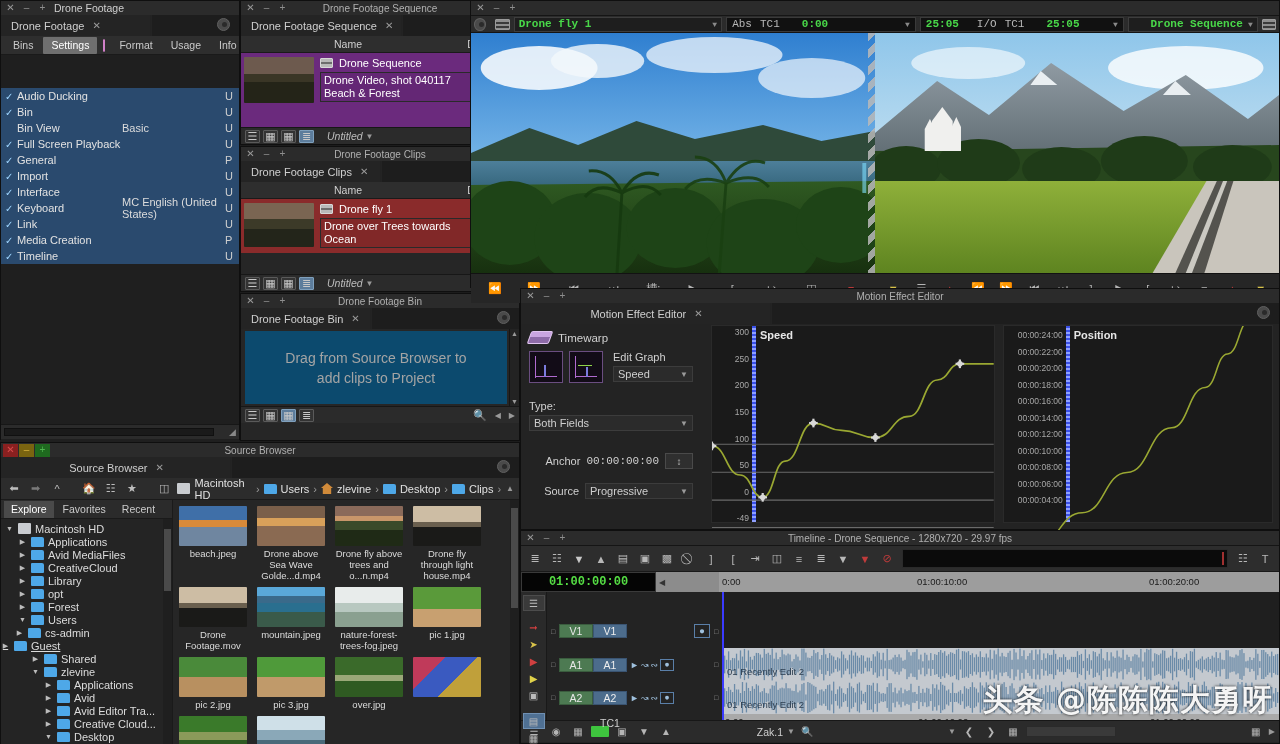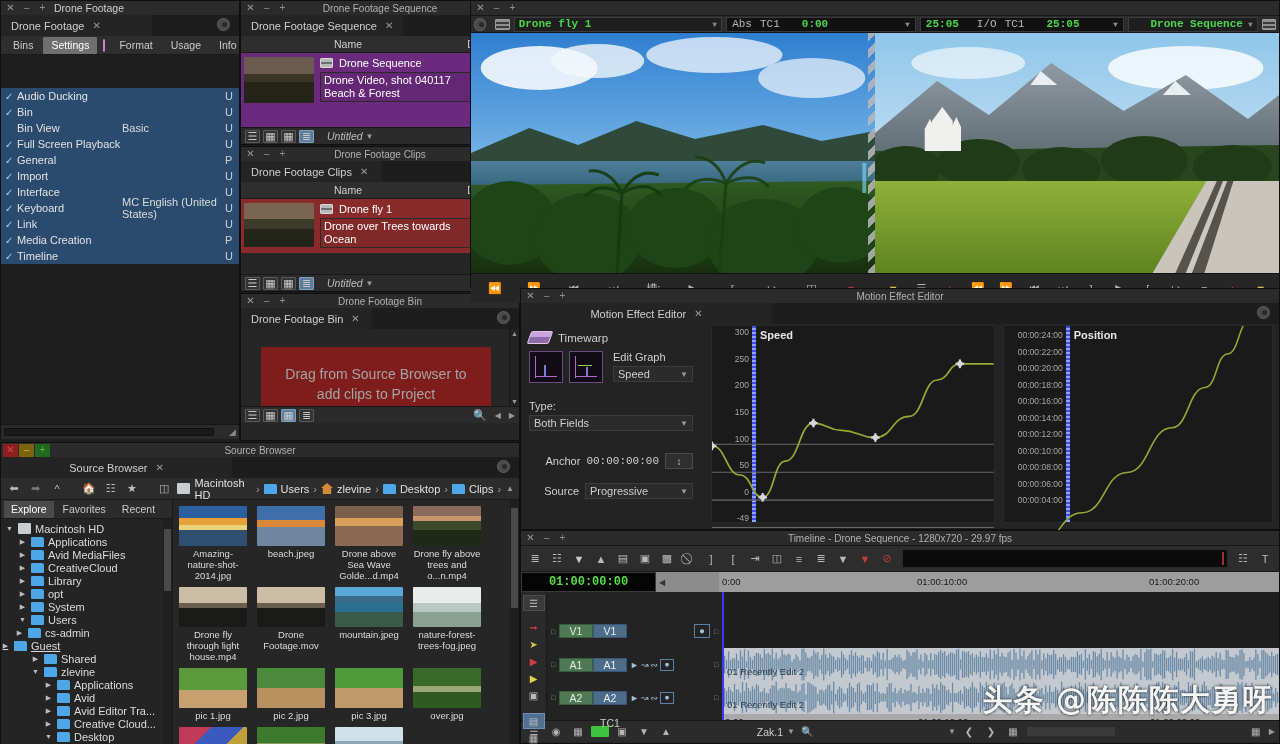--- a/index.html
+++ b/index.html
@@ -120,21 +120,21 @@
   .bin-foot .untitled{ font-style: italic; font-size:10.5px; color:#bdbdbd; margin-left:10px;}
   .vscroll{
     position:absolute; right:0; top:0; width:10px; bottom:0; background:#232323;
     border-left:1px solid #161616;
   }
   .vscroll .thumbbar{ position:absolute; left:1px; right:1px; top:12px; height:40px; background:#4a4a4a;}
   .vscroll .ar{ position:absolute; left:0; right:0; text-align:center; font-size:7px; color:#9a9a9a;}
 
   
   .drag-area {
-    margin: 16px; background: #7f1d1d; height: 122px;
+    margin: 0; background: #0c4a6e; height: 122px;
     display: flex; align-items: center; justify-content: center; text-align: center;
     color: #a4a4a4; font-size: 14px; line-height: 20px;
   }
 
   
   #composer { left: 470px; top: 0; width: 810px; height: 288px; background: #1a1a1a; }
   .comp-bar {
     height: 17px; background: #2b2b2b; display: flex; align-items: center;
     gap: 4px; padding: 0 3px; border-bottom: 1px solid #141414;
   }
@@ -1646,21 +1646,21 @@
               <span>Library</span>
             </div>
             <div class="tnode" style="padding-left: 17px;">
               <span class="tri">▶</span>
               <span class="folder-ic"></span>
               <span>opt</span>
             </div>
             <div class="tnode" style="padding-left: 17px;">
               <span class="tri">▶</span>
               <span class="folder-ic"></span>
-              <span>System</span>
+              <span>Forest</span>
             </div>
             <div class="tnode" style="padding-left: 17px;">
               <span class="tri">▼</span>
               <span class="folder-ic"></span>
               <span>Users</span>
             </div>
             <div class="tnode" style="padding-left: 14px;">
               <span class="tri">▶</span>
               <span class="folder-ic"></span>
               <span>cs-admin</span>
@@ -1710,24 +1710,20 @@
             </div>
           </div>
         <div style="position:absolute;right:0;top:19px;bottom:10px;width:9px;background:#1f1f1f">
           <div style="position:absolute;left:1px;right:1px;top:10px;height:62px;background:#4a4a4a"></div>
         </div>
 
       </div>
       <div class="sb-right">
         <div class="grid" id="fileGrid">
             <div class="cell">
-              <div class="th" style="background: linear-gradient(rgb(43, 95, 158) 0px, rgb(43, 95, 158) 30%, rgb(232, 161, 58) 30%, rgb(232, 161, 58) 48%, rgb(232, 210, 122) 48%, rgb(232, 210, 122) 60%, rgb(46, 79, 112) 60%);"></div>
-              <div class="cn">Amazing-nature-shot-2014.jpg</div>
-            </div>
-            <div class="cell">
               <div class="th" style="background: linear-gradient(rgb(63, 111, 168) 0px, rgb(63, 111, 168) 35%, rgb(216, 138, 58) 35%, rgb(216, 138, 58) 52%, rgb(111, 134, 160) 52%);"></div>
               <div class="cn">beach.jpeg</div>
             </div>
             <div class="cell">
               <div class="th" style="background: linear-gradient(rgb(122, 95, 74) 0px, rgb(122, 95, 74) 30%, rgb(216, 160, 90) 30%, rgb(216, 160, 90) 50%, rgb(138, 106, 82) 50%);"></div>
               <div class="cn">Drone above Sea Wave Golde...d.mp4</div>
             </div>
             <div class="cell">
               <div class="th" style="background: linear-gradient(rgb(138, 106, 90) 0px, rgb(138, 106, 90) 25%, rgb(200, 150, 106) 25%, rgb(200, 150, 106) 38%, rgb(58, 74, 42) 38%, rgb(58, 74, 42) 60%, rgb(31, 42, 22) 60%);"></div>
               <div class="cn">Drone fly above trees and o...n.mp4</div>

